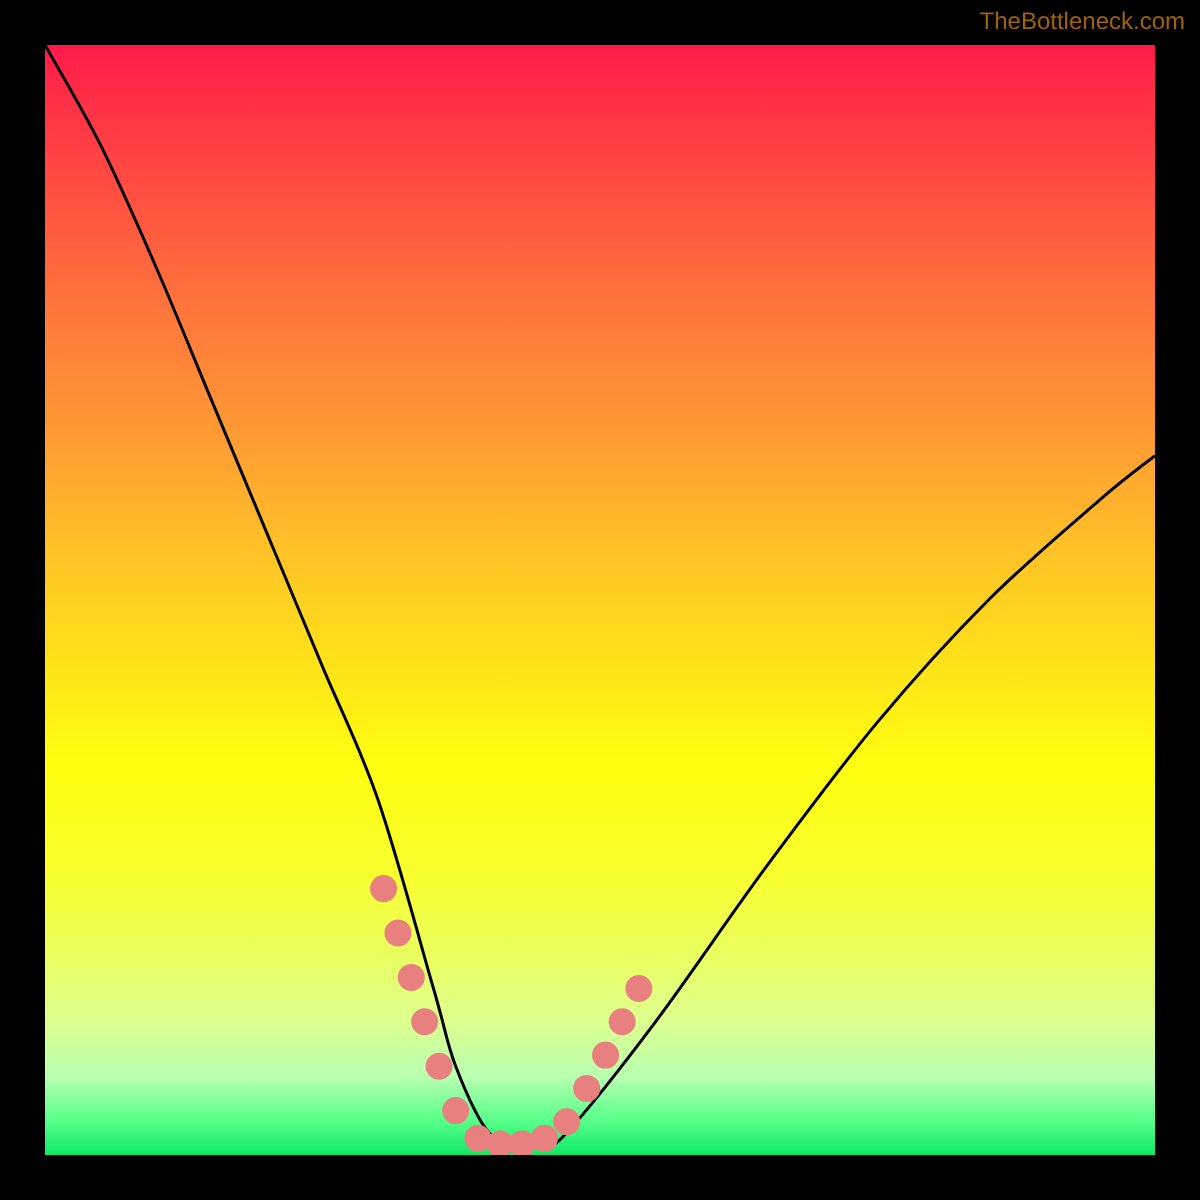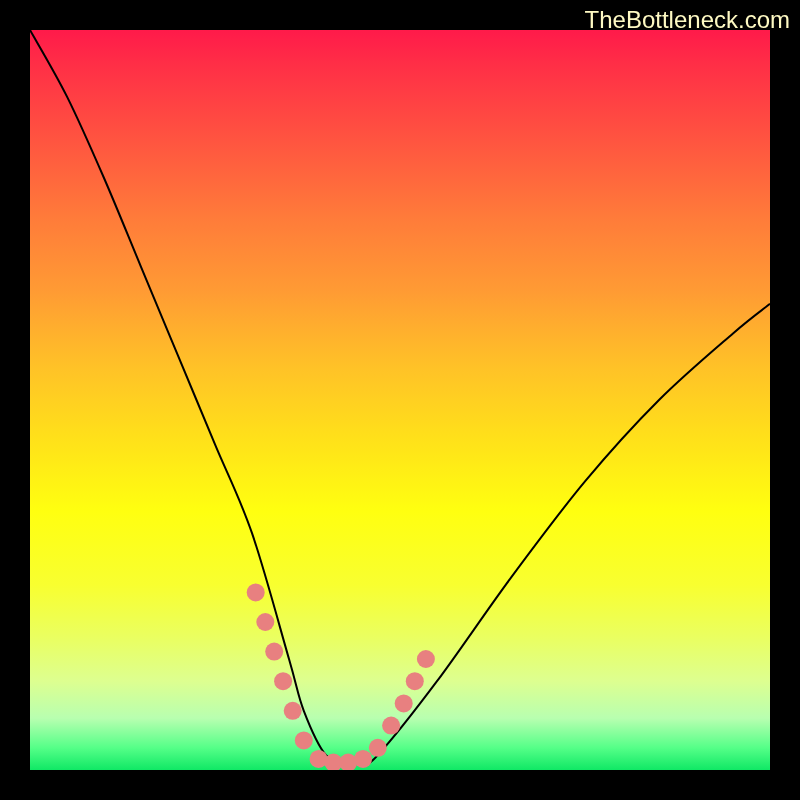--- a/index.html
+++ b/index.html
@@ -31,22 +31,22 @@
       #ddff90 88%,
       #b8ffb0 93%,
       #55ff88 97%,
       #10e865 100%
     );
   }
   .watermark {
     position: absolute;
     top: 6px;
     right: 10px;
-    color: #fef9c3;
-    font-size: 24px;
+    color: #a16207;
+    font-size: 16px;
     font-weight: 500;
     z-index: 10;
   }
   svg.curve {
     position: absolute;
     left: 0;
     top: 0;
     width: 740px;
     height: 740px;
     pointer-events: none;

